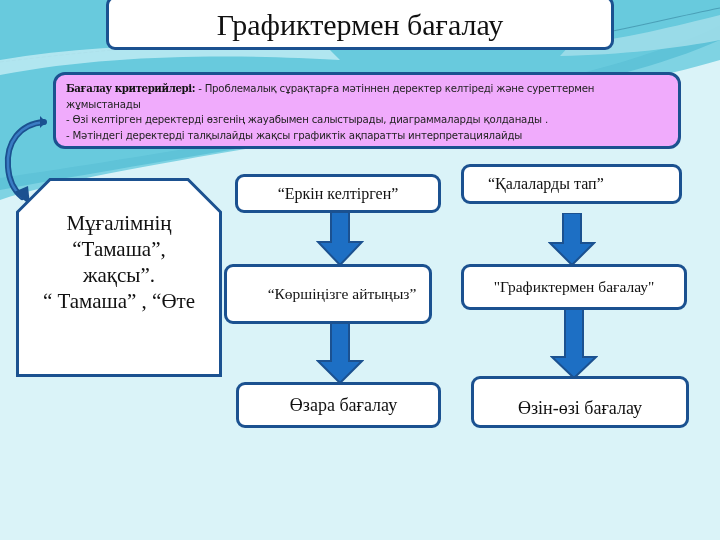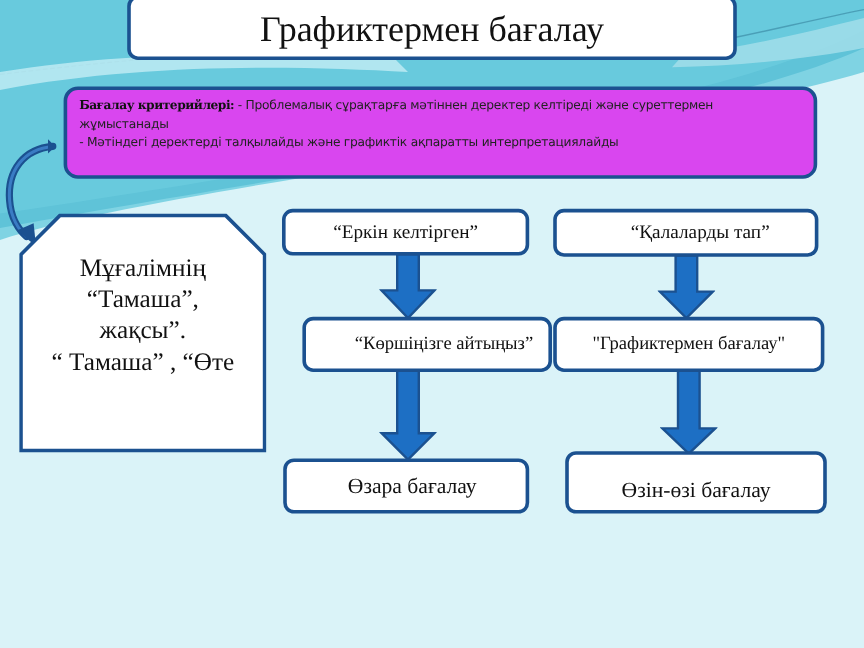--- a/index.html
+++ b/index.html
@@ -31,21 +31,21 @@
     .title-box {
       left: 106px; top: -4px;
       width: 508px; height: 54px;
       display: flex; align-items: center; justify-content: center;
       font-size: 30px;
       padding-top: 4px;
     }
     .criteria-box {
       left: 53px; top: 72px;
       width: 628px; height: 77px;
-      background: #d946ef;
+      background: #f0abfc;
       border-radius: 12px;
       padding: 6px 10px 0 10px;
       font-family: "DejaVu Sans", sans-serif;
       font-size: 10.2px;
       line-height: 15.5px;
       letter-spacing: -0.2px;
       color: #222;
     }
     .criteria-box .lead {
       font-family: "DejaVu Serif", serif;
@@ -67,22 +67,22 @@
       font-size: 21px;
       line-height: 26px;
       color: #111;
     }
     .flow-box {
       display: flex; align-items: center; justify-content: center;
       font-size: 16px;
       white-space: nowrap;
     }
     .b1 { left: 235px; top: 174px; width: 206px; height: 39px; }
-    .b2 { left: 461px; top: 174px; width: 221px; height: 40px; justify-content: center; padding-left: 24px; }
-    .b3 { left: 252px; top: 264px; width: 208px; height: 46px; font-size: 15.5px; padding-left: 28px; }
+    .b2 { left: 461px; top: 164px; width: 221px; height: 40px; justify-content: flex-start; padding-left: 24px; }
+    .b3 { left: 224px; top: 264px; width: 208px; height: 60px; font-size: 15.5px; padding-left: 28px; }
     .b4 { left: 461px; top: 264px; width: 226px; height: 46px; font-size: 15.5px; }
     .b5 { left: 236px; top: 382px; width: 205px; height: 46px; font-size: 18px; }
     .b6 { left: 471px; top: 376px; width: 218px; height: 52px; font-size: 18px; align-items: center; padding-top: 12px; }
     .arrow { position: absolute; }
     .curved-arrow { position: absolute; left: 0; top: 112px; }
   </style>
 </head>
 <body>
 
 <svg class="bg-wave" width="720" height="230" viewBox="0 0 720 230">
@@ -94,21 +94,22 @@
   <path d="M0,60 C120,40 250,44 330,50 L340,60 C250,55 120,52 0,75 Z" fill="#b9e9f2" opacity="0.9"></path>
   <path d="M570,45 C620,40 680,25 720,15 L720,40 C680,48 620,55 560,56 Z" fill="#9fdde9" opacity="0.9"></path>
 </svg>
 
 <div class="box title-box">
   <span>Графиктермен бағалау</span>
 </div>
 
 <div class="box criteria-box">
   <div><span class="lead">Бағалау критерийлері:</span><span> - Проблемалық сұрақтарға мәтіннен деректер келтіреді және суреттермен жұмыстанады</span></div>
-  <div>- Мәтіндегі деректерді талқылайды және графиктік ақпаратты  интерпретациялайды</div>
+  <div>-   Өзі келтірген деректерді өзгенің жауабымен салыстырады, диаграммаларды  қолданады .</div>
+  <div>- Мәтіндегі деректерді талқылайды жақсы графиктік ақпаратты  интерпретациялайды</div>
 </div>
 
 <svg class="curved-arrow" width="60" height="100" viewBox="0 0 60 100">
   <path d="M44,10 C20,12 6,30 8,55 C9,70 16,80 22,85" fill="none" stroke="#1b5190" stroke-width="6" stroke-linecap="round"></path>
   <path d="M44,10 C20,12 6,30 8,55 C9,70 16,80 22,85" fill="none" stroke="#3a7cc4" stroke-width="2.5" stroke-linecap="round"></path>
   <path d="M14,80 L30,93 L28,74 Z" fill="#1b5190"></path>
   <path d="M40,4 L46,10 L40,16 Z" fill="#1b5190"></path>
 </svg>
 
 <div class="teacher-box">

